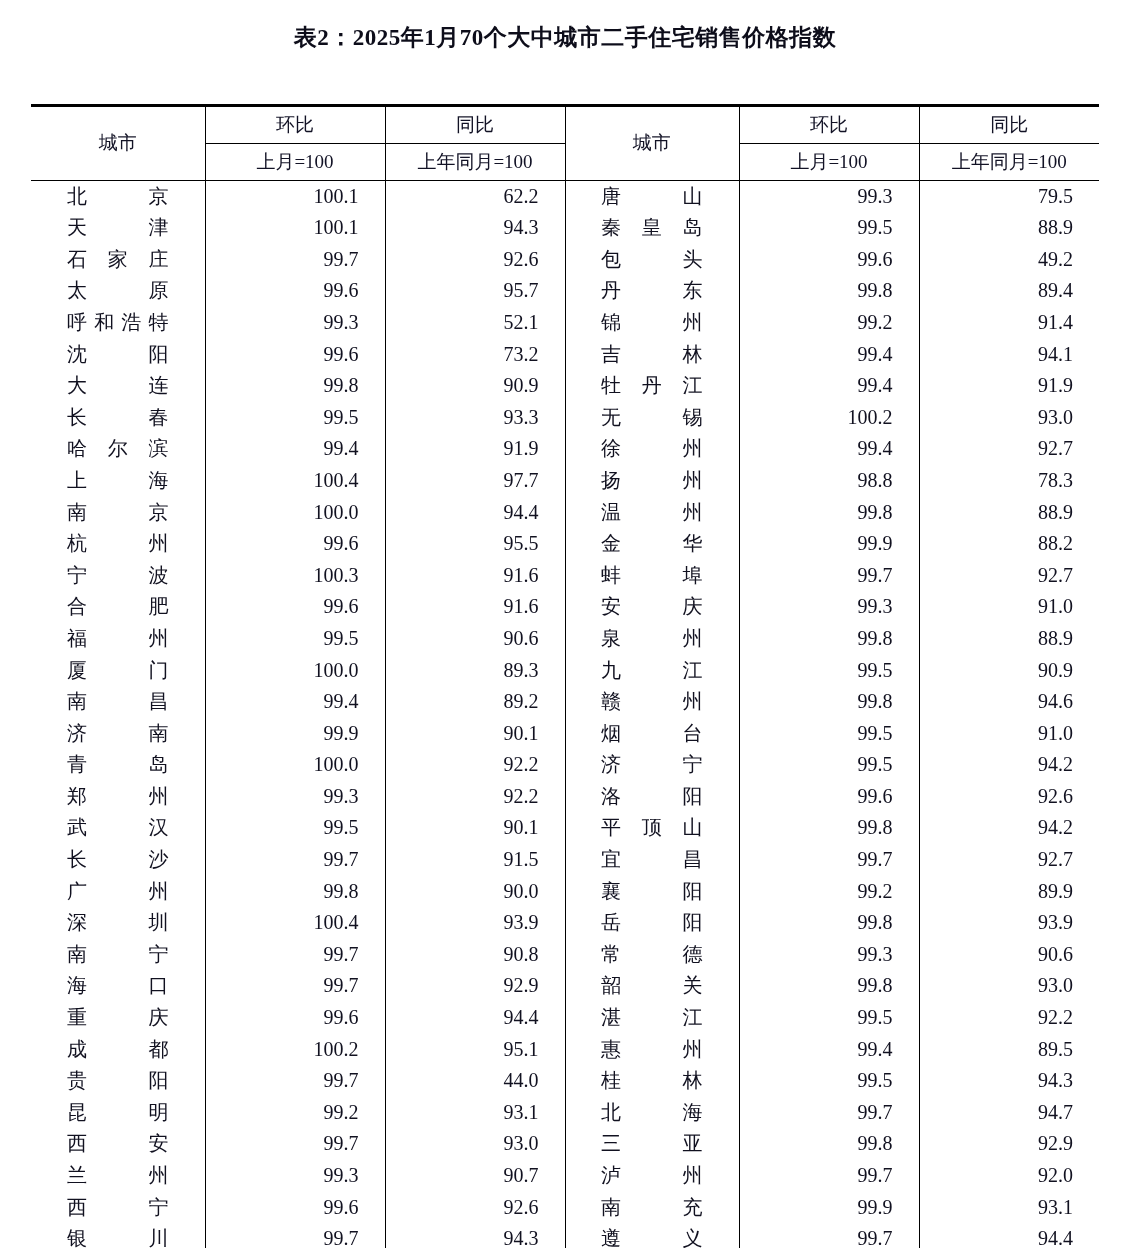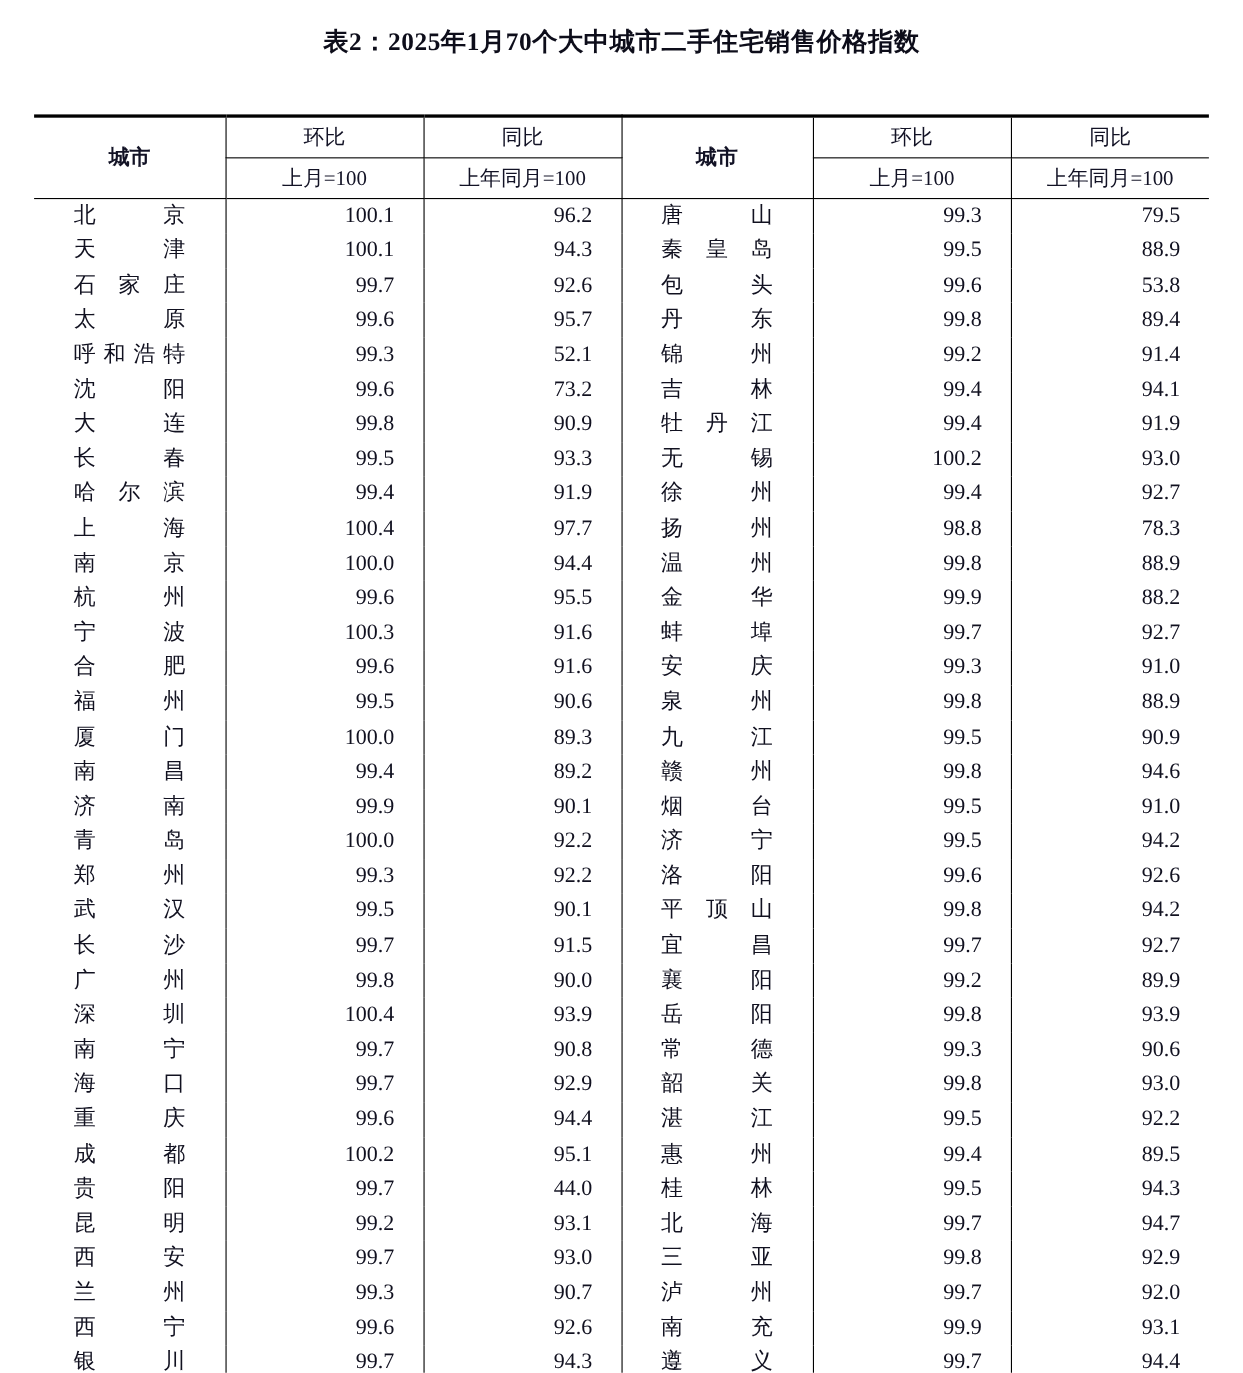--- a/index.html
+++ b/index.html
@@ -54,21 +54,20 @@
 
   thead th {
     font-weight: normal;
     font-size: 19px;
     text-align: center;
     padding: 5px 4px;
     color: #121225;
   }
   thead th.city-head {
     vertical-align: middle;
-    font-weight: bold;
   }
   .bl { border-left: 1px solid #000; }
   .br { border-right: 1px solid #000; }
   .bb { border-bottom: 1px solid #000; }
 
   tbody td {
     padding: 1px 0;
     font-size: 20px;
     height: 29.6px;
     line-height: 29.6px;
@@ -125,21 +124,21 @@
           <th class="mid-sep"></th>
           <th class="br bb">上月=100</th>
           <th class="bb">上年同月=100</th>
         </tr>
       </thead>
 
       <tbody id="tbody">
           <tr>
             <td class="city">北京</td>
             <td class="num bl br">100.1</td>
-            <td class="num br">96.2</td>
+            <td class="num br">62.2</td>
             <td class="mid-sep"></td>
             <td class="city br">唐山</td>
             <td class="num br">99.3</td>
             <td class="num">79.5</td>
           </tr>
           <tr>
             <td class="city">天津</td>
             <td class="num bl br">100.1</td>
             <td class="num br">94.3</td>
             <td class="mid-sep"></td>
@@ -147,21 +146,21 @@
             <td class="num br">99.5</td>
             <td class="num">88.9</td>
           </tr>
           <tr>
             <td class="city">石家庄</td>
             <td class="num bl br">99.7</td>
             <td class="num br">92.6</td>
             <td class="mid-sep"></td>
             <td class="city br">包头</td>
             <td class="num br">99.6</td>
-            <td class="num">53.8</td>
+            <td class="num">49.2</td>
           </tr>
           <tr>
             <td class="city">太原</td>
             <td class="num bl br">99.6</td>
             <td class="num br">95.7</td>
             <td class="mid-sep"></td>
             <td class="city br">丹东</td>
             <td class="num br">99.8</td>
             <td class="num">89.4</td>
           </tr>

